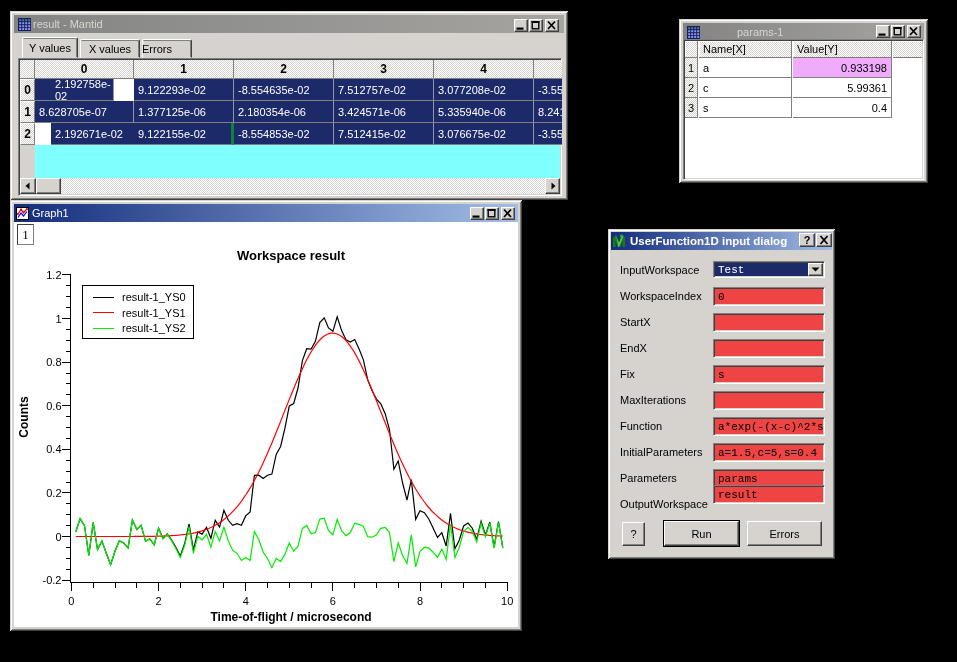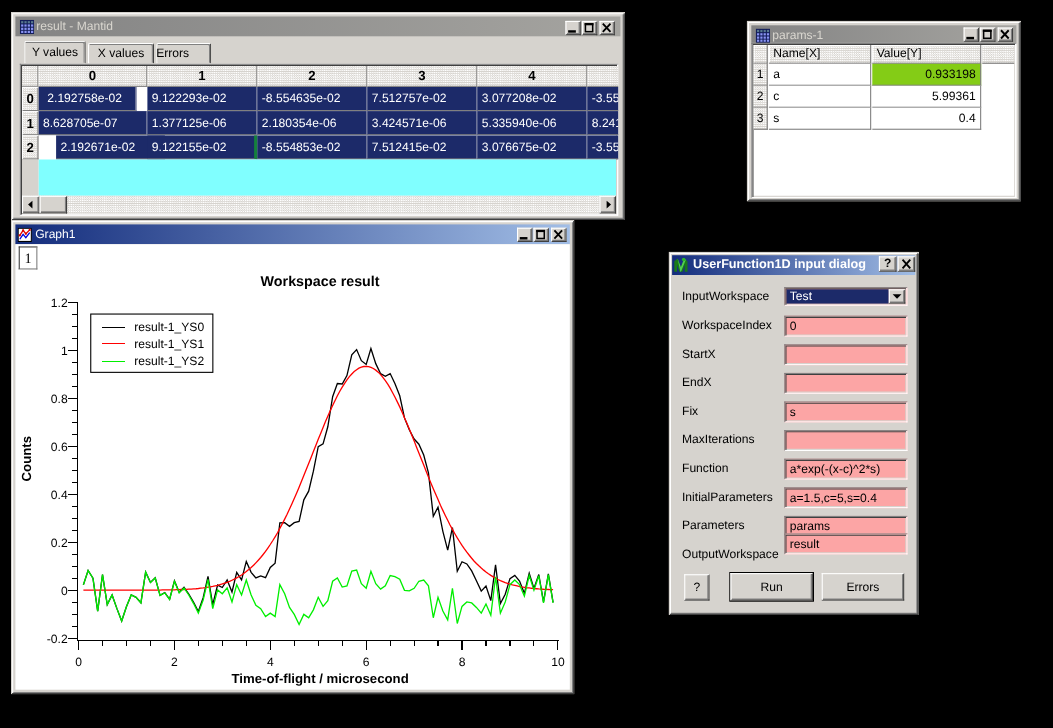--- a/index.html
+++ b/index.html
@@ -10,23 +10,23 @@
 .tb{position:absolute;height:18px;display:flex;align-items:center;overflow:hidden;white-space:nowrap;}
 .tb-g{background:linear-gradient(90deg,#848484,#a5a4a0);color:#d9d6cf;}
 .tb-b{background:linear-gradient(90deg,#132c7c,#a2bee6);color:#fff;}
 .cb{position:absolute;width:14px;height:13px;background:#d6d3ce;
   border:1px solid;border-color:#fff #404040 #404040 #fff;
   box-shadow:inset -1px -1px 0 #808080,inset 1px 1px 0 #d6d3ce;}
 .cb svg{position:absolute;left:0;top:0;}
 .checker{background-color:#d6d3ce;background-image:conic-gradient(#fff 0 25%,#0000 0 50%,#fff 0 75%,#0000 0);background-size:2px 2px;}
 .sunk{border:1px solid;border-color:#808080 #fff #fff #808080;
   box-shadow:inset 1px 1px 0 #404040,inset -1px -1px 0 #d6d3ce;}
-.fld{position:absolute;background:#fca5a5;border:1px solid;border-color:#808080 #fff #fff #808080;
+.fld{position:absolute;background:#ef4444;border:1px solid;border-color:#808080 #fff #fff #808080;
   box-shadow:inset 1px 1px 0 #404040,inset -1px -1px 0 #d6d3ce;
-  font-size:11px;color:#000;padding:3px 0 0 4px;white-space:nowrap;overflow:hidden;}
+  font-size:11px;color:#000;padding:3px 0 0 4px;white-space:nowrap;overflow:hidden;font-family:Liberation Mono, monospace;}
 .btn{position:absolute;background:#d6d3ce;border:1px solid;border-color:#fff #404040 #404040 #fff;
   box-shadow:inset -1px -1px 0 #808080;display:flex;align-items:center;justify-content:center;
   font-size:11px;color:#000;}
 .lbl{position:absolute;font-size:11px;color:#000;white-space:nowrap;}
 .nav{background:#1c2a69;color:#fff;}
 .t11{font-size:11px;white-space:nowrap;}
 .tl{font-family:"Liberation Sans",sans-serif;font-size:11px;}
 .bt{font-family:"Liberation Sans",sans-serif;font-weight:bold;}
 .hdr{position:absolute;font-size:11px;display:flex;align-items:center;overflow:hidden;}
 </style></head>
@@ -85,21 +85,21 @@
 <div class="abs" style="left:20px;top:60px;width:542px;height:19px;overflow:hidden;">
     <div class="hdr checker" style="left:15px;top:0px;width:99px;height:19px;border-right:1px solid #808080;border-bottom:1px solid #808080;justify-content:center;font-weight:bold;font-size:12px;">0</div>
     <div class="hdr checker" style="left:114px;top:0px;width:100px;height:19px;border-right:1px solid #808080;border-bottom:1px solid #808080;justify-content:center;font-weight:bold;font-size:12px;">1</div>
     <div class="hdr checker" style="left:214px;top:0px;width:100px;height:19px;border-right:1px solid #808080;border-bottom:1px solid #808080;justify-content:center;font-weight:bold;font-size:12px;">2</div>
     <div class="hdr checker" style="left:314px;top:0px;width:100px;height:19px;border-right:1px solid #808080;border-bottom:1px solid #808080;justify-content:center;font-weight:bold;font-size:12px;">3</div>
     <div class="hdr checker" style="left:414px;top:0px;width:100px;height:19px;border-right:1px solid #808080;border-bottom:1px solid #808080;justify-content:center;font-weight:bold;font-size:12px;">4</div>
     <div class="hdr checker" style="left:514px;top:0px;width:100px;height:19px;border-right:1px solid #808080;border-bottom:1px solid #808080;justify-content:center;font-weight:bold;font-size:12px;">5</div>
   </div>
 <div class="hdr checker" style="left:20px;top:79px;width:15px;height:22px;justify-content:center;font-weight:bold;font-size:12px;border-top:1px solid #fff;border-left:1px solid #fff;border-right:1px solid #808080;border-bottom:1px solid #808080;">0</div>
 <div class="abs" style="left:35px;top:79px;width:527px;height:22px;overflow:hidden;">
-    <div class="hdr nav" style="left:0px;top:0;width:89px;height:22px;border-right:1px solid #9095ad;border-bottom:1px solid #808080;padding-left:8px;">2.192758e-02</div>
+    <div class="hdr nav" style="left:0px;top:0;width:79px;height:22px;border-right:1px solid #9095ad;border-bottom:1px solid #808080;padding-left:20px;">2.192758e-02</div>
     <div class="hdr nav" style="left:99px;top:0;width:100px;height:22px;border-right:1px solid #9095ad;border-bottom:1px solid #808080;padding-left:4px;">9.122293e-02</div>
     <div class="hdr nav" style="left:199px;top:0;width:100px;height:22px;border-right:1px solid #9095ad;border-bottom:1px solid #808080;padding-left:4px;">-8.554635e-02</div>
     <div class="hdr nav" style="left:299px;top:0;width:100px;height:22px;border-right:1px solid #9095ad;border-bottom:1px solid #808080;padding-left:4px;">7.512757e-02</div>
     <div class="hdr nav" style="left:399px;top:0;width:100px;height:22px;border-right:1px solid #9095ad;border-bottom:1px solid #808080;padding-left:4px;">3.077208e-02</div>
     <div class="hdr nav" style="left:499px;top:0;width:100px;height:22px;border-right:1px solid #9095ad;border-bottom:1px solid #808080;padding-left:4px;">-3.552830e-02</div>
   </div>
 <div class="hdr checker" style="left:20px;top:101px;width:15px;height:22px;justify-content:center;font-weight:bold;font-size:12px;border-top:1px solid #fff;border-left:1px solid #fff;border-right:1px solid #808080;border-bottom:1px solid #808080;">1</div>
 <div class="abs" style="left:35px;top:101px;width:527px;height:22px;overflow:hidden;">
     <div class="hdr nav" style="left:0px;top:0;width:99px;height:22px;border-right:1px solid #9095ad;border-bottom:1px solid #808080;padding-left:4px;">8.628705e-07</div>
     <div class="hdr nav" style="left:99px;top:0;width:100px;height:22px;border-right:1px solid #9095ad;border-bottom:1px solid #808080;padding-left:4px;">1.377125e-06</div>
@@ -128,21 +128,21 @@
     </svg>
   </div>
 <div class="btn" style="left:36px;top:178px;width:25px;height:16px;"></div>
 <div class="btn" style="left:545px;top:178px;width:15px;height:16px;">
     <svg width="8" height="8" viewBox="0 0 8 8">
       <path d="M2.5 0.5v7L6.5 4z" fill="#000"></path>
     </svg>
   </div>
 
 <div class="win" style="left:679px;top:19px;width:249px;height:164px;"></div>
-<div class="tb tb-g abs" style="left:683px;top:23px;width:241px;">
+<div class="tb tb-g abs" style="left:683px;top:23px;width:241px;gap:35px;">
   <svg width="13" height="13" style="margin-left:4px" viewBox="0 0 13 13">
       <rect width="13" height="13" fill="#141e5a"></rect>
       <rect x="1.2" y="1.2" width="2" height="2" fill="#57798f"></rect>
       <rect x="4.2" y="1.2" width="2" height="2" fill="#57798f"></rect>
       <rect x="7.2" y="1.2" width="2" height="2" fill="#57798f"></rect>
       <rect x="10.2" y="1.2" width="2" height="2" fill="#57798f"></rect>
       <rect x="1.2" y="4.2" width="2" height="2" fill="#8a94f4"></rect>
       <rect x="4.2" y="4.2" width="2" height="2" fill="#8a94f4"></rect>
       <rect x="7.2" y="4.2" width="2" height="2" fill="#8a94f4"></rect>
       <rect x="10.2" y="4.2" width="2" height="2" fill="#8a94f4"></rect>
@@ -174,21 +174,21 @@
     </svg>
   </div>
 
 <div class="abs sunk" style="left:683px;top:39px;width:241px;height:141px;background:#fff;"></div>
 <div class="hdr checker" style="left:685px;top:41px;width:13px;height:17px;border-right:1px solid #808080;border-bottom:1px solid #808080;box-shadow:inset 0 1px 0 #fff,inset 1px 0 0 #fff;"></div>
 <div class="hdr checker" style="left:699px;top:41px;width:93px;height:17px;border-right:1px solid #808080;border-bottom:1px solid #808080;padding-left:4px;box-shadow:inset 0 1px 0 #fff,inset 1px 0 0 #fff;">Name[X]</div>
 <div class="hdr checker" style="left:793px;top:41px;width:99px;height:17px;border-right:1px solid #808080;border-bottom:1px solid #808080;padding-left:4px;box-shadow:inset 0 1px 0 #fff,inset 1px 0 0 #fff;">Value[Y]</div>
 <div class="hdr checker" style="left:893px;top:41px;width:29px;height:17px;border-bottom:1px solid #808080;box-shadow:inset 0 1px 0 #fff;"></div>
 <div class="hdr checker" style="left:685px;top:58px;width:13px;height:20px;justify-content:center;font-size:11px;border-right:1px solid #808080;border-bottom:1px solid #808080;">1</div>
 <div class="hdr" style="left:699px;top:58px;width:93px;height:20px;background:#fff;border-right:1px solid #808080;border-bottom:1px solid #808080;padding-left:4px;">a</div>
-<div class="hdr" style="left:793px;top:58px;width:99px;height:20px;background:#84cc16;border-right:1px solid #808080;border-bottom:1px solid #808080;justify-content:flex-end;padding-right:4px;">0.933198</div>
+<div class="hdr" style="left:793px;top:58px;width:99px;height:20px;background:#f0abfc;border-right:1px solid #808080;border-bottom:1px solid #808080;justify-content:flex-end;padding-right:4px;">0.933198</div>
 <div class="hdr checker" style="left:685px;top:78px;width:13px;height:20px;justify-content:center;font-size:11px;border-right:1px solid #808080;border-bottom:1px solid #808080;">2</div>
 <div class="hdr" style="left:699px;top:78px;width:93px;height:20px;background:#fff;border-right:1px solid #808080;border-bottom:1px solid #808080;padding-left:4px;">c</div>
 <div class="hdr" style="left:793px;top:78px;width:99px;height:20px;background:#fff;border-right:1px solid #808080;border-bottom:1px solid #808080;justify-content:flex-end;padding-right:4px;">5.99361</div>
 <div class="hdr checker" style="left:685px;top:98px;width:13px;height:20px;justify-content:center;font-size:11px;border-right:1px solid #808080;border-bottom:1px solid #808080;">3</div>
 <div class="hdr" style="left:699px;top:98px;width:93px;height:20px;background:#fff;border-right:1px solid #808080;border-bottom:1px solid #808080;padding-left:4px;">s</div>
 <div class="hdr" style="left:793px;top:98px;width:99px;height:20px;background:#fff;border-right:1px solid #808080;border-bottom:1px solid #808080;justify-content:flex-end;padding-right:4px;">0.4</div>
 
 <div class="win" style="left:10px;top:200px;width:512px;height:431px;"></div>
 <div class="tb tb-b abs" style="left:14px;top:204px;width:504px;">
   <svg width="13" height="13" style="margin-left:2px" viewBox="0 0 13 13">

